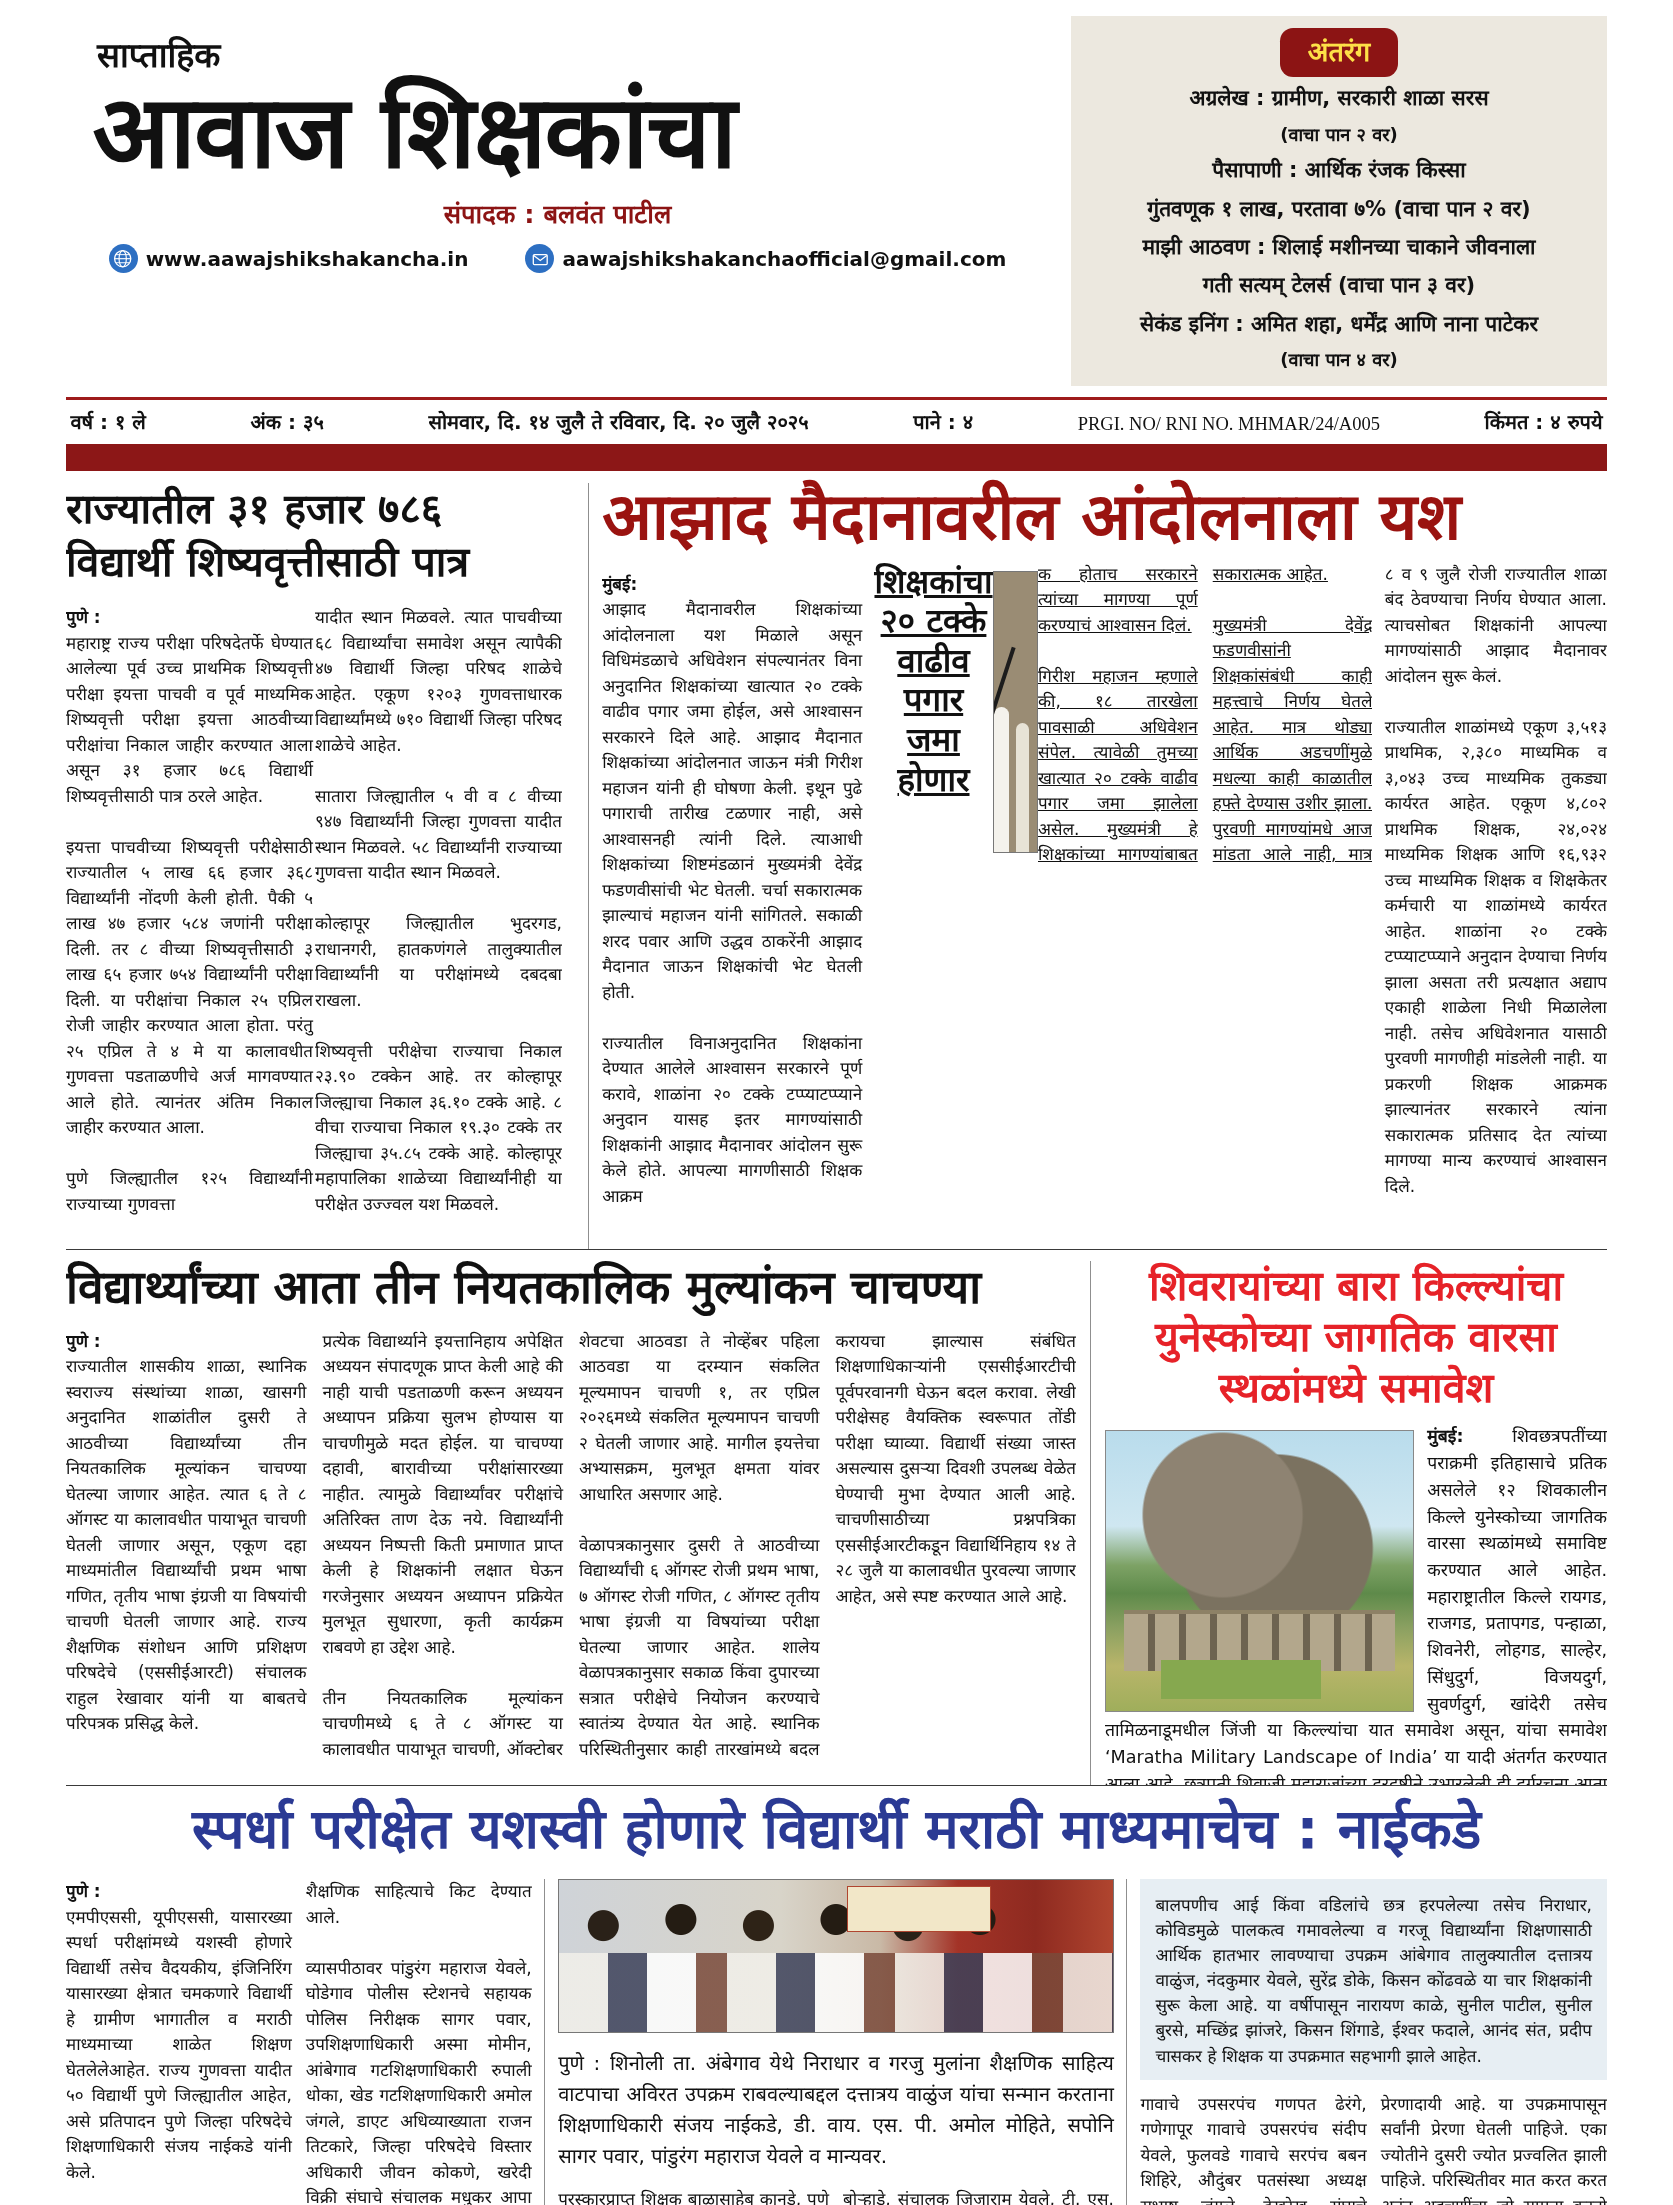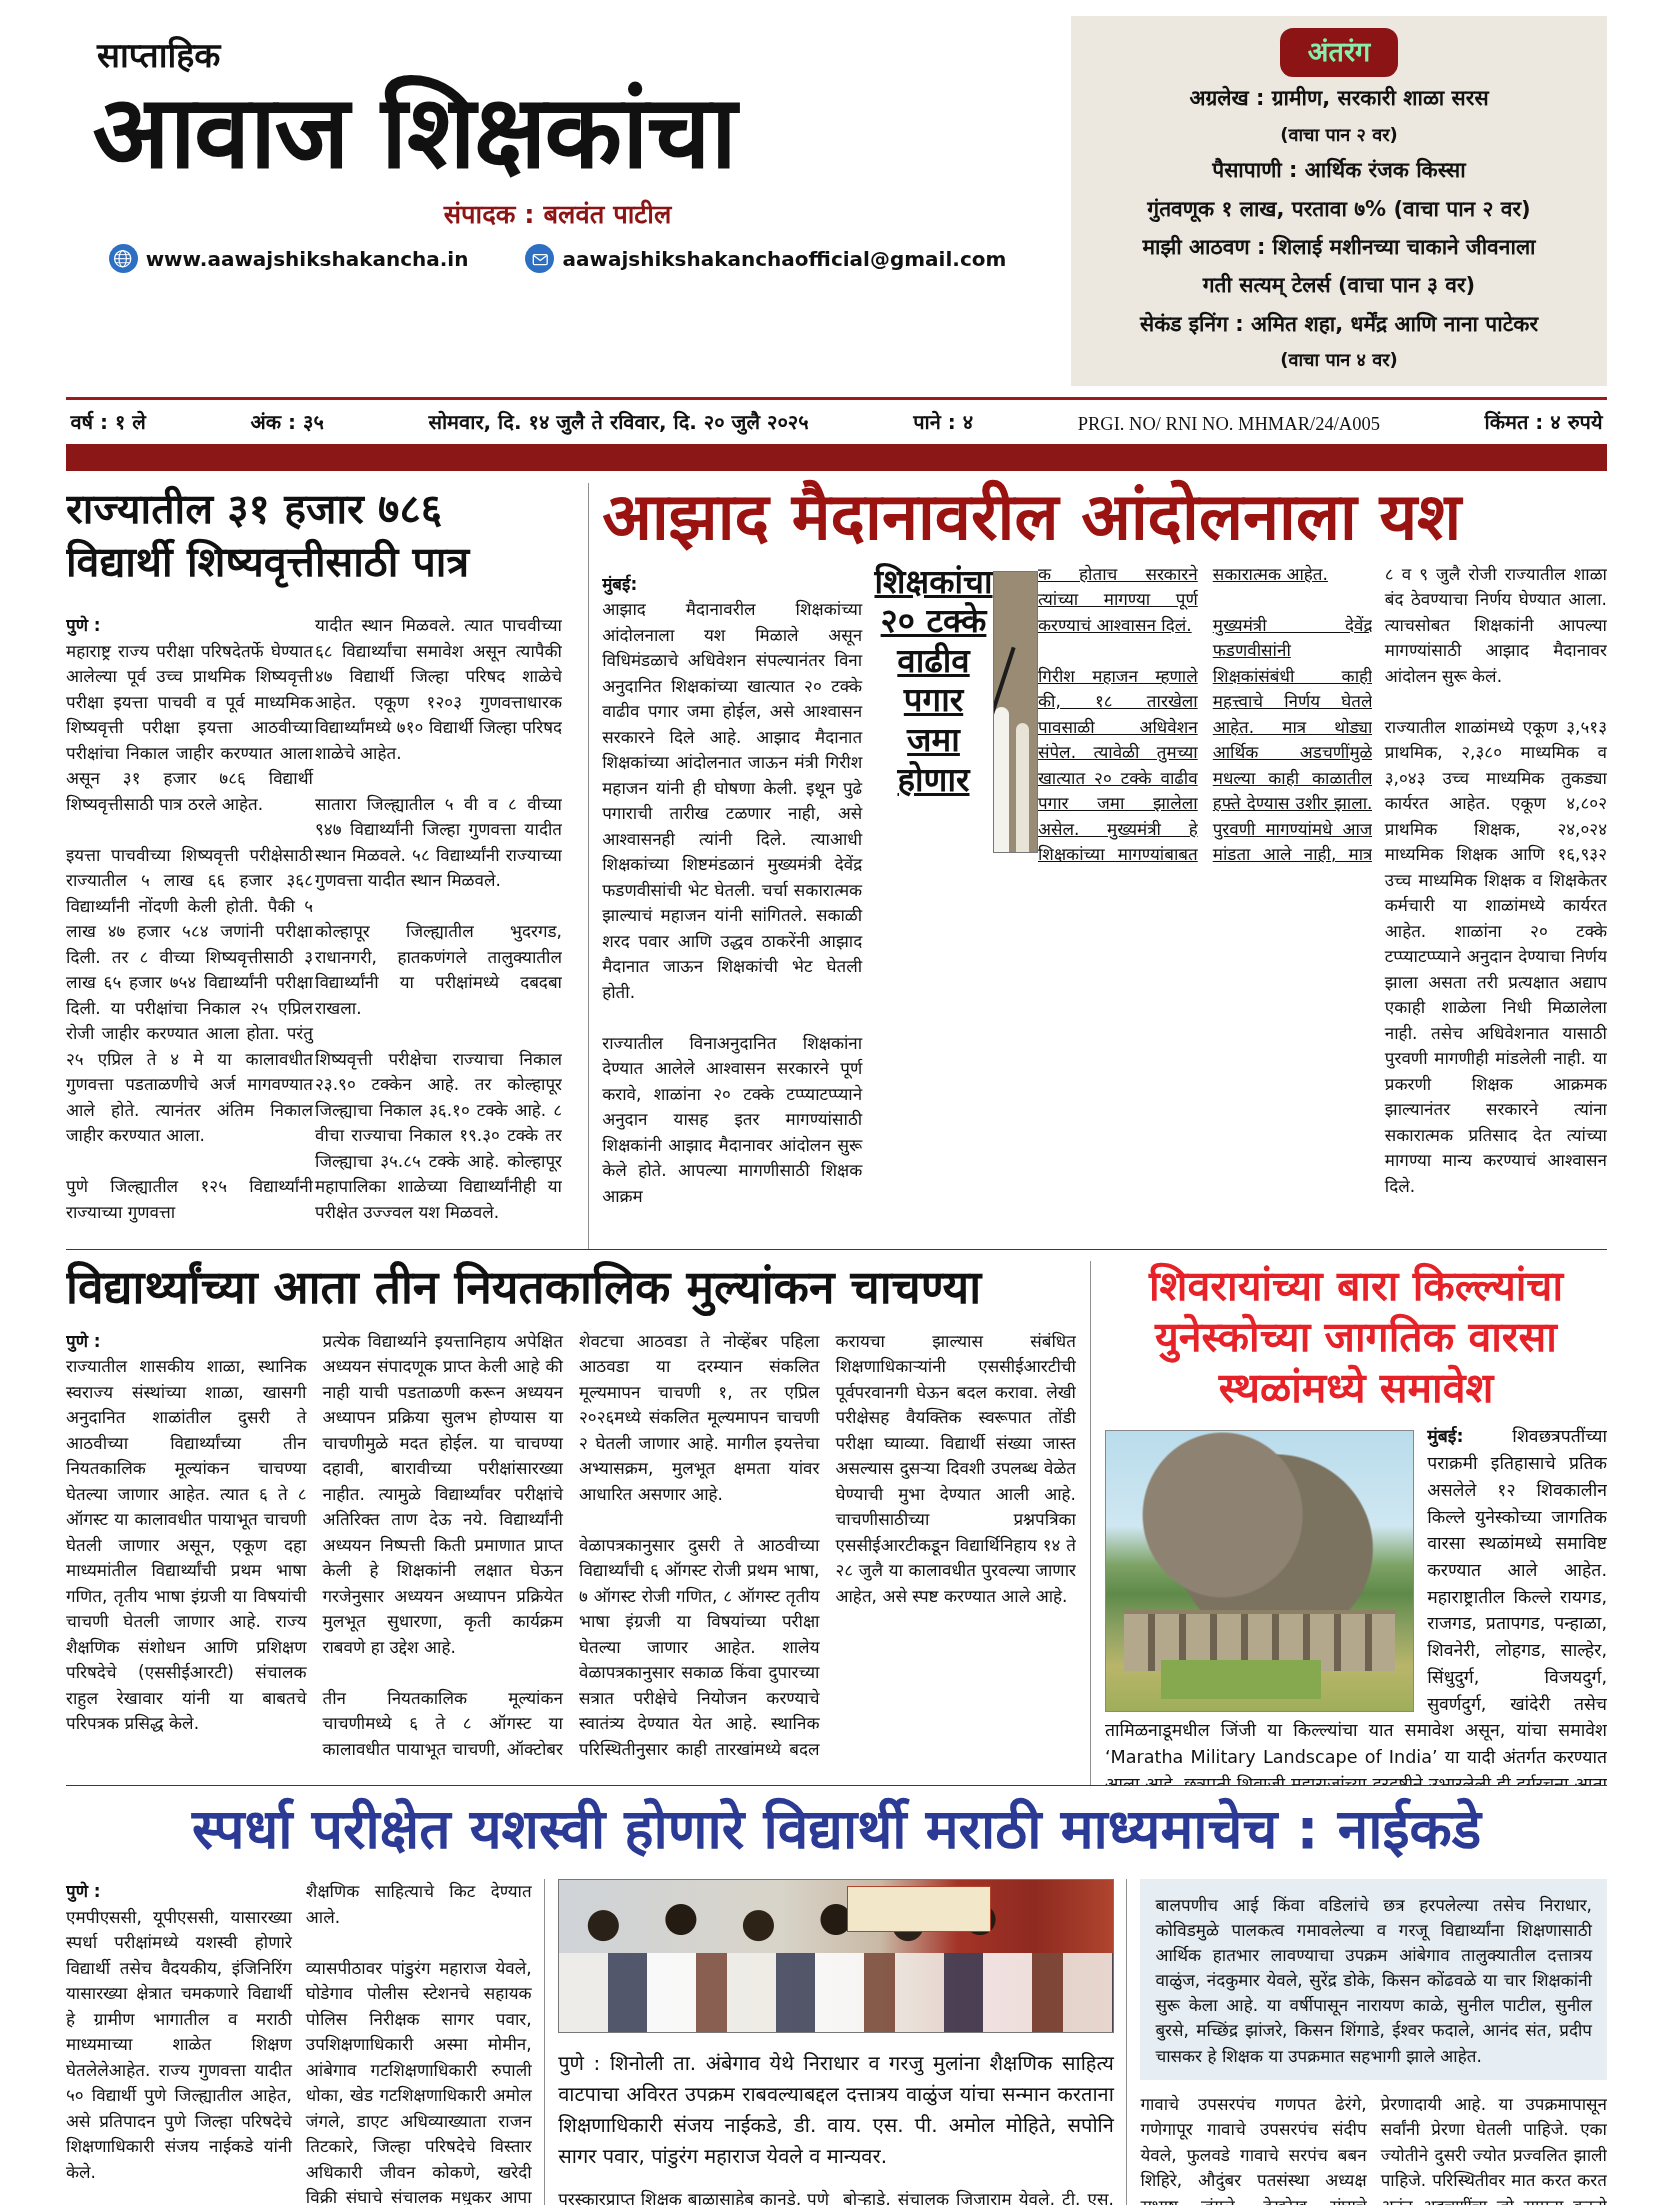--- a/index.html
+++ b/index.html
@@ -15,41 +15,41 @@
   .header { display: grid; grid-template-columns: 1fr 536px; gap: 22px; }
   .tagline { font-size: 21px; font-weight: bold; text-align: center; padding: 8px 0 4.4px 0; }
   .weekly { font-size: 34px; font-weight: bold; margin: 15px 0 0 31px; }
   .masthead { font-size: 101px; font-weight: bold; line-height: 1.04; margin: 2.6px 0 0 26.5px; letter-spacing: -1.8px; }
   .editor { font-size: 25.6px; font-weight: bold; color: #8c1414; text-align: center; margin-top: 11.5px; }
   .contact { display: flex; justify-content: center; align-items: center; gap: 57px; margin-top: 13.2px; font-size: 20px; font-weight: bold; }
   .contact .citem { display: flex; align-items: center; gap: 8px; }
   .icon-circle { width: 29px; height: 29px; border-radius: 50%; background: #2d6fc2; display:inline-flex; align-items:center; justify-content:center; flex: none; }
 
   .antarang { background: #ece8df; padding: 11.5px 16px; text-align: center; align-self: start; }
-  .antarang-badge { display: inline-block; background: #8c1414; color: #86efac; font-size: 27px; font-weight: bold; padding: 4.4px 28px 8px 28px; border-radius: 13.2px; }
+  .antarang-badge { display: inline-block; background: #8c1414; color: #fde047; font-size: 27px; font-weight: bold; padding: 4.4px 28px 8px 28px; border-radius: 13.2px; }
   .antarang-line { font-size: 21px; font-weight: bold; line-height: 1.62; margin-top: 4.4px; }
   .antarang-line.note { font-size: 18px; }
 
   
   .rule-thin { height: 2.2px; background: #9e1b1b; margin-top: 11.5px; }
   .dateline { display: flex; justify-content: space-between; align-items: flex-end; padding: 8.8px 4.4px; font-size: 20px; font-weight: bold; gap: 37px; }
   .dateline .rni { font-weight: normal; font-family: "Liberation Serif", serif; font-size: 18.5px; }
   .rule-thick { height: 27px; background: #8c1717; }
 
   
   .body-txt { font-size: 17px; line-height: 1.5; text-align: justify; white-space: pre-line; }
   .city { font-weight: bold; }
   .v-divider-r { border-right: 0.9px solid #8f8f8f; }
   .band-sep { border-top: 1.3px solid #3a3a3a; }
 
   
   .band1 { display: flex; height: 778px; overflow: hidden; padding-top: 11.5px; }
   .scholarship { width: 523px; flex: none; padding-right: 26px; }
   .scholarship h1 { font-size: 41px; line-height: 1.3; font-weight: bold; }
-  .scholarship .cols { display: flex; gap: 2px; margin-top: 24px; height: 613px; overflow: hidden; }
+  .scholarship .cols { display: flex; gap: 2px; margin-top: 16px; height: 613px; overflow: hidden; }
   .scholarship .col { width: 50%; }
   .azad { flex: 1; padding-left: 13.2px; display: flex; flex-direction: column; }
   .azad h1 { font-size: 65px; font-weight: bold; color: #9a1310; line-height: 1.05; }
   .azad .row { display: flex; gap: 12.3px; margin-top: 10.6px; flex: 1; overflow: hidden; }
   .azad .colA { width: 260px; flex: none; margin-top: 10px; }
   .azad .colB { width: 498px; flex: none; display: flex; flex-direction: row; text-decoration: underline; }
   .azad .colC { flex: 1; }
   .subhead { font-size: 33px; font-weight: bold; line-height: 1.2; text-align: center; }
   .photo-protest { width: 100%; height: 282px; margin: 9.7px 0 8.8px 0; border: 0.4px solid #777; position: relative; overflow: hidden;
     background:

